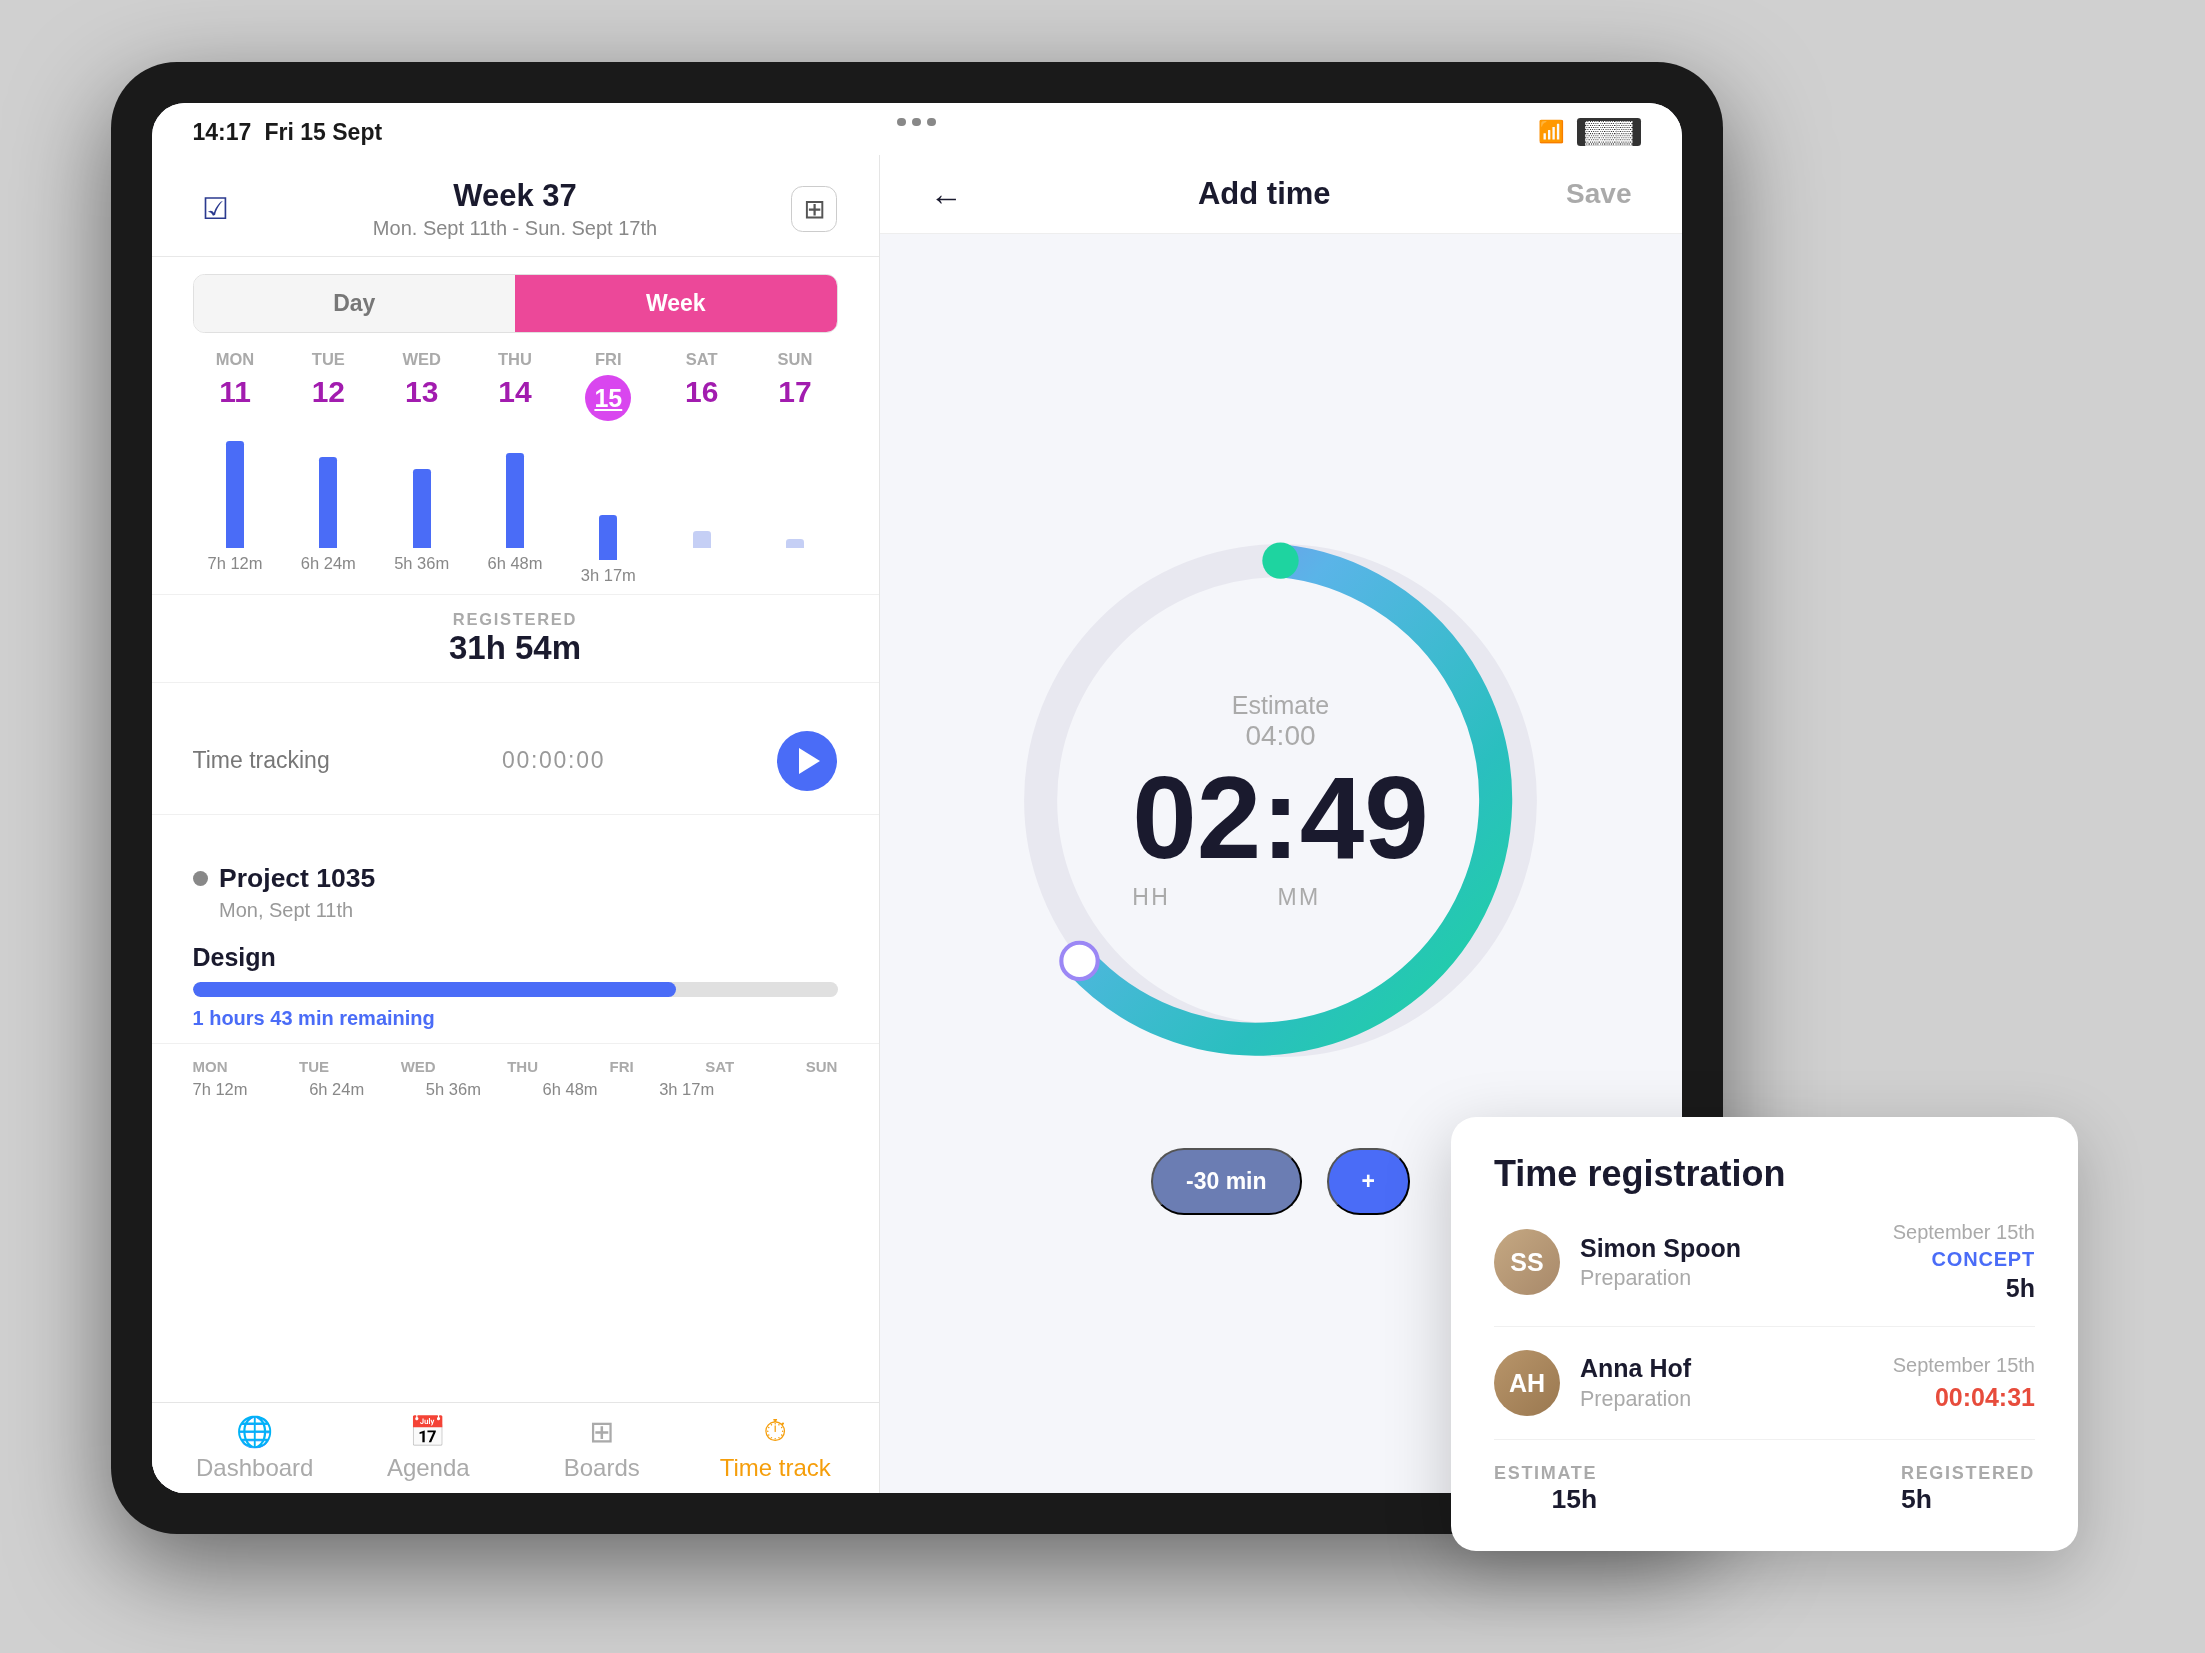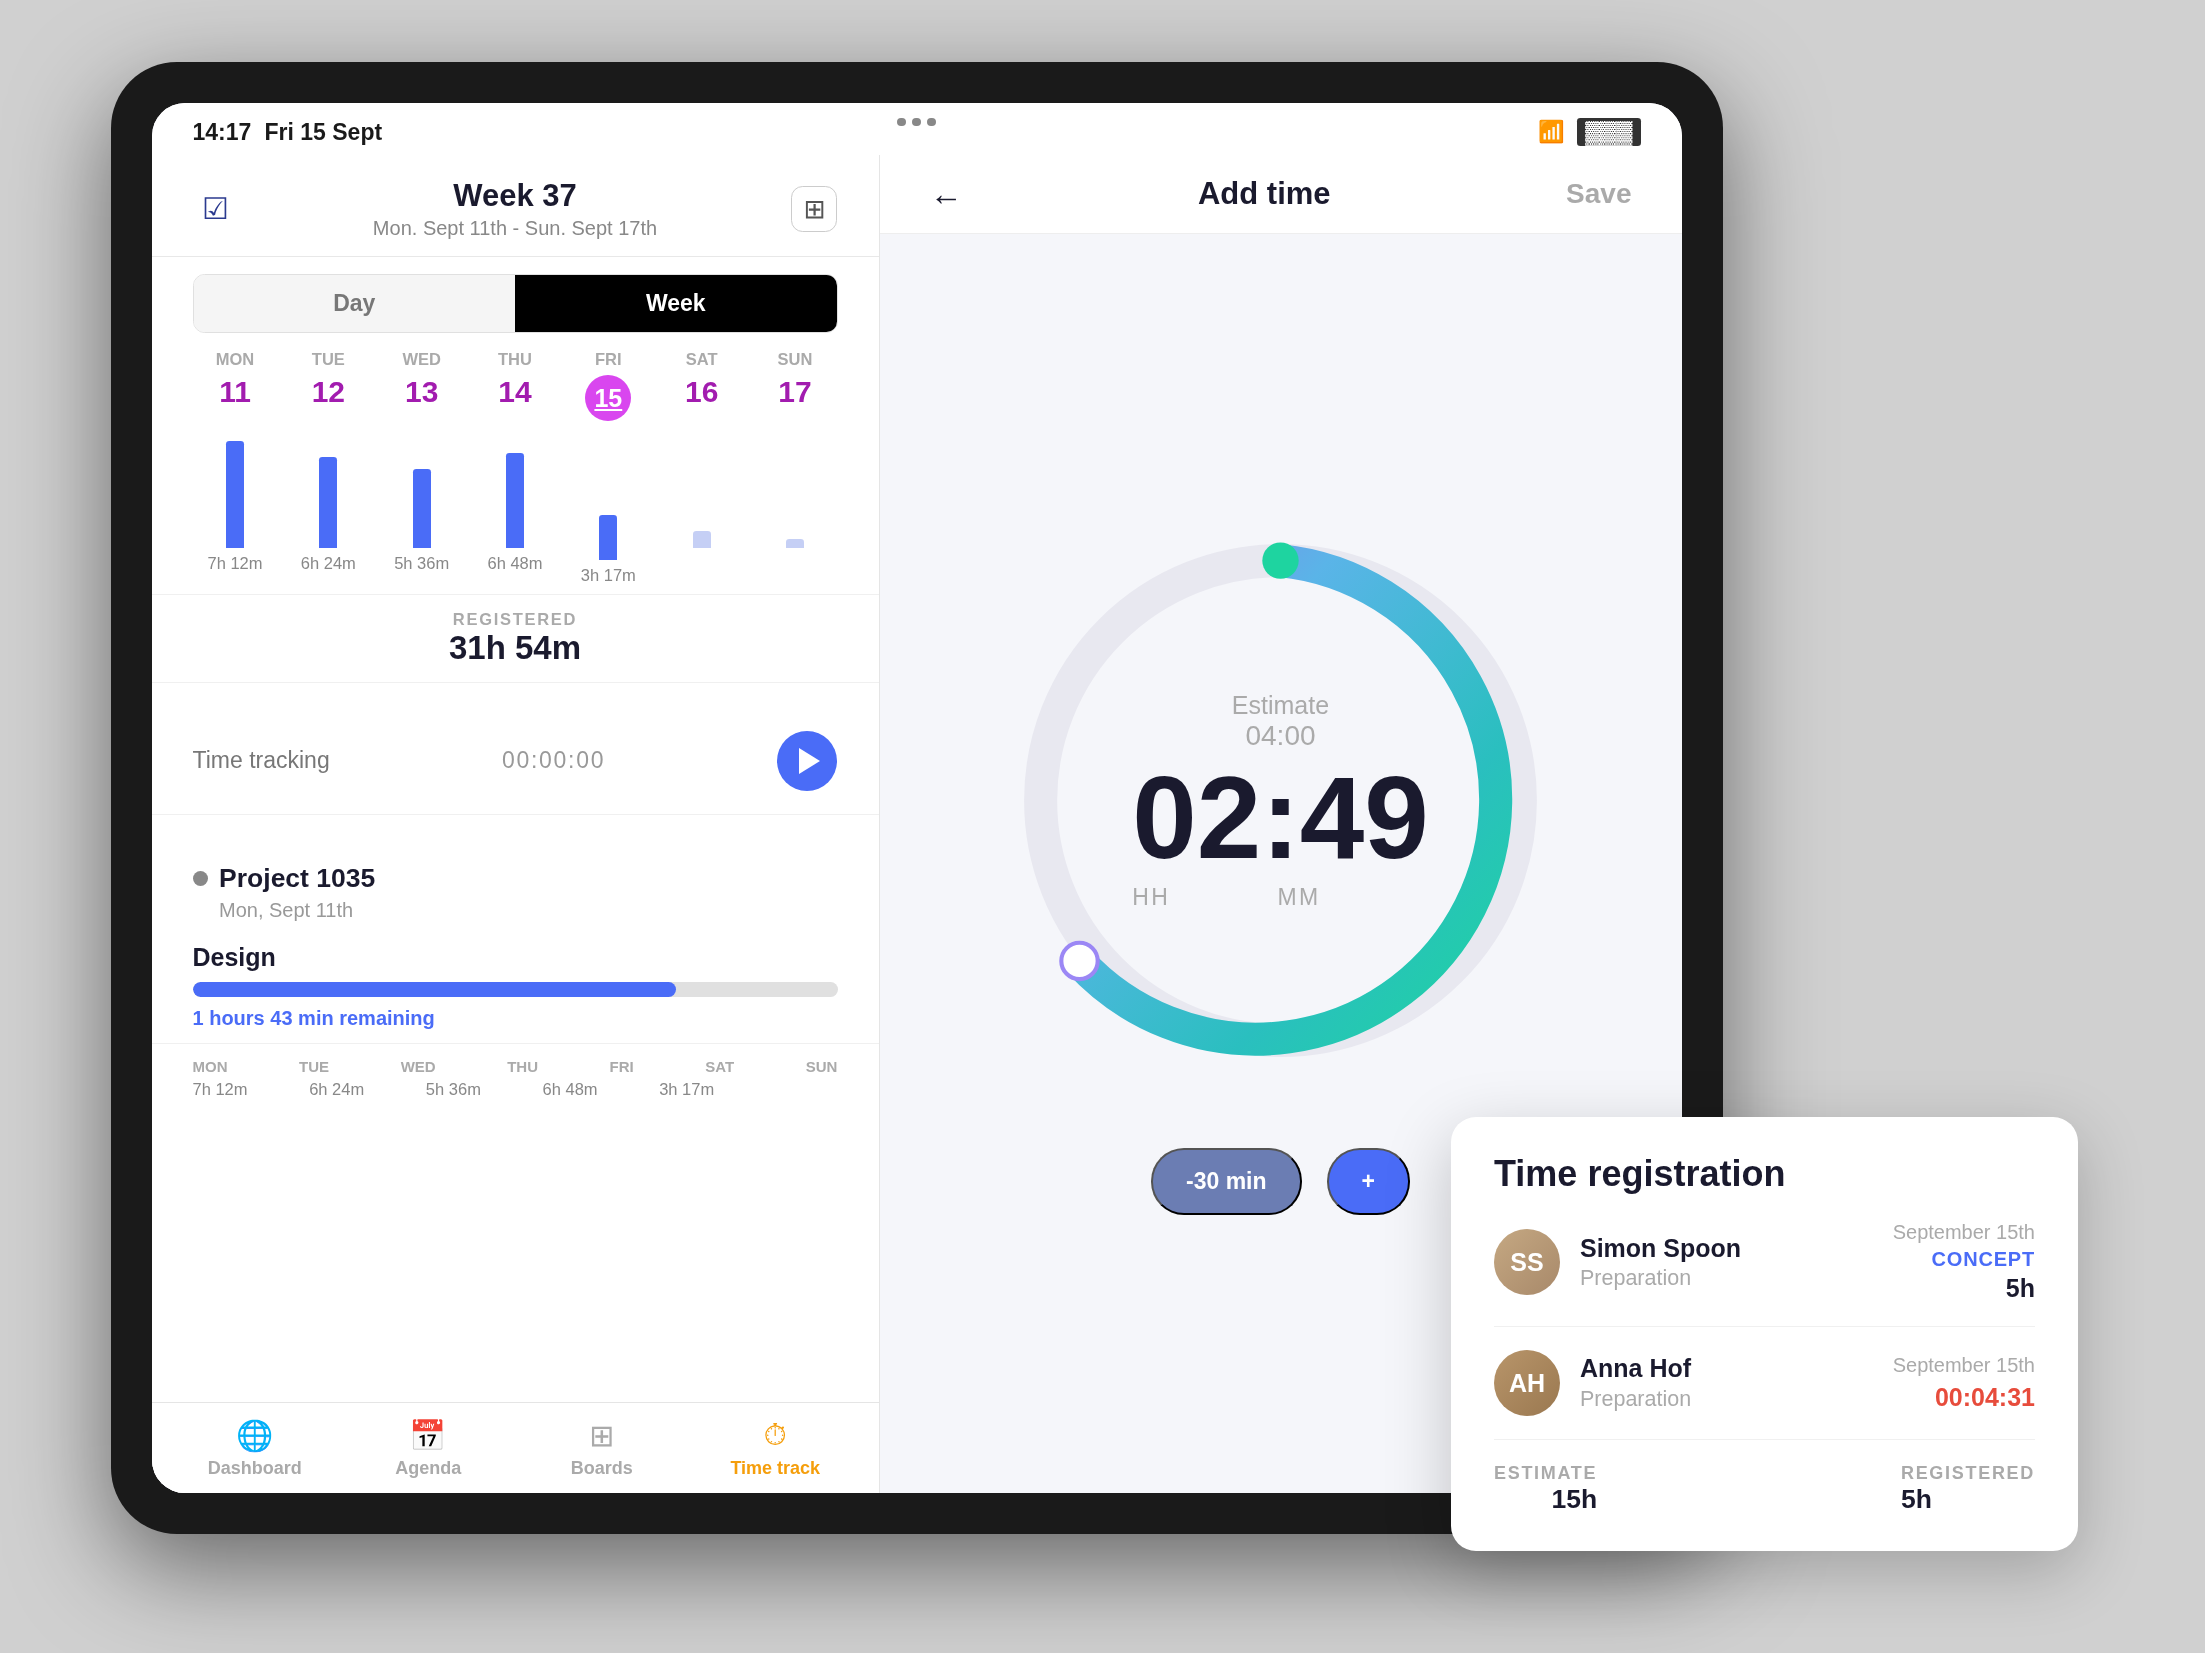--- a/index.html
+++ b/index.html
@@ -139,21 +139,21 @@
       padding: 15px;
       text-align: center;
       font-size: 23px;
       font-weight: 600;
       cursor: pointer;
       background: #f5f5f5;
       color: #777;
     }
 
     .toggle-btn.active {
-      background: #000000;
+      background: #ec4899;
       color: white;
     }
 
     
     .week-days {
       display: flex;
       padding: 8.3px 41px;
       gap: 8.3px;
     }
 
@@ -387,23 +387,23 @@
     .nav-icon {
       font-size: 30px;
       color: #aaa;
     }
 
     .nav-icon.active {
       color: #f59e0b;
     }
 
     .nav-label {
-      font-size: 18px;
+      font-size: 24px;
       color: #aaa;
-      font-weight: 700;
+      font-weight: 400;
     }
 
     .nav-label.active {
       color: #f59e0b;
     }
 
     
     .right-panel {
       flex: 1;
       background: #f5f6fa;

